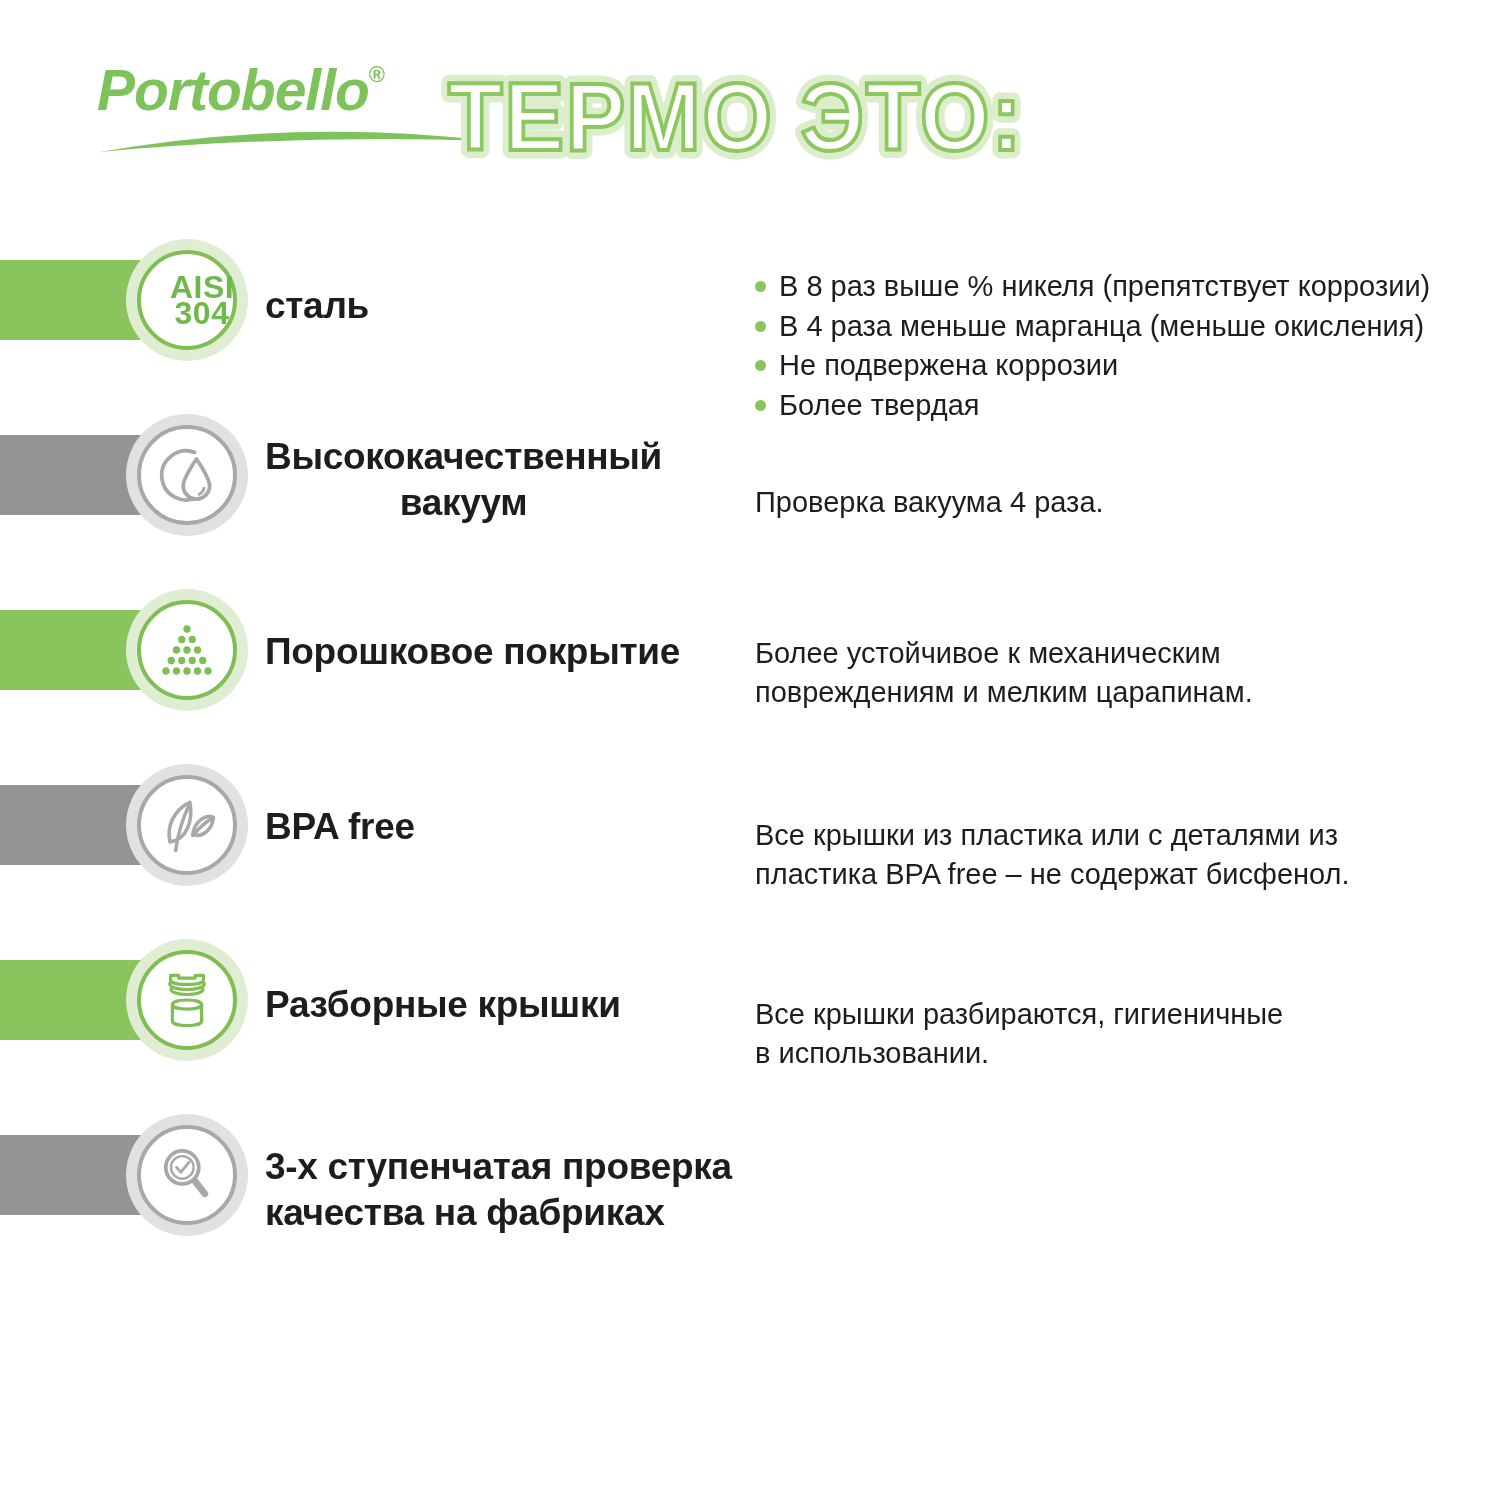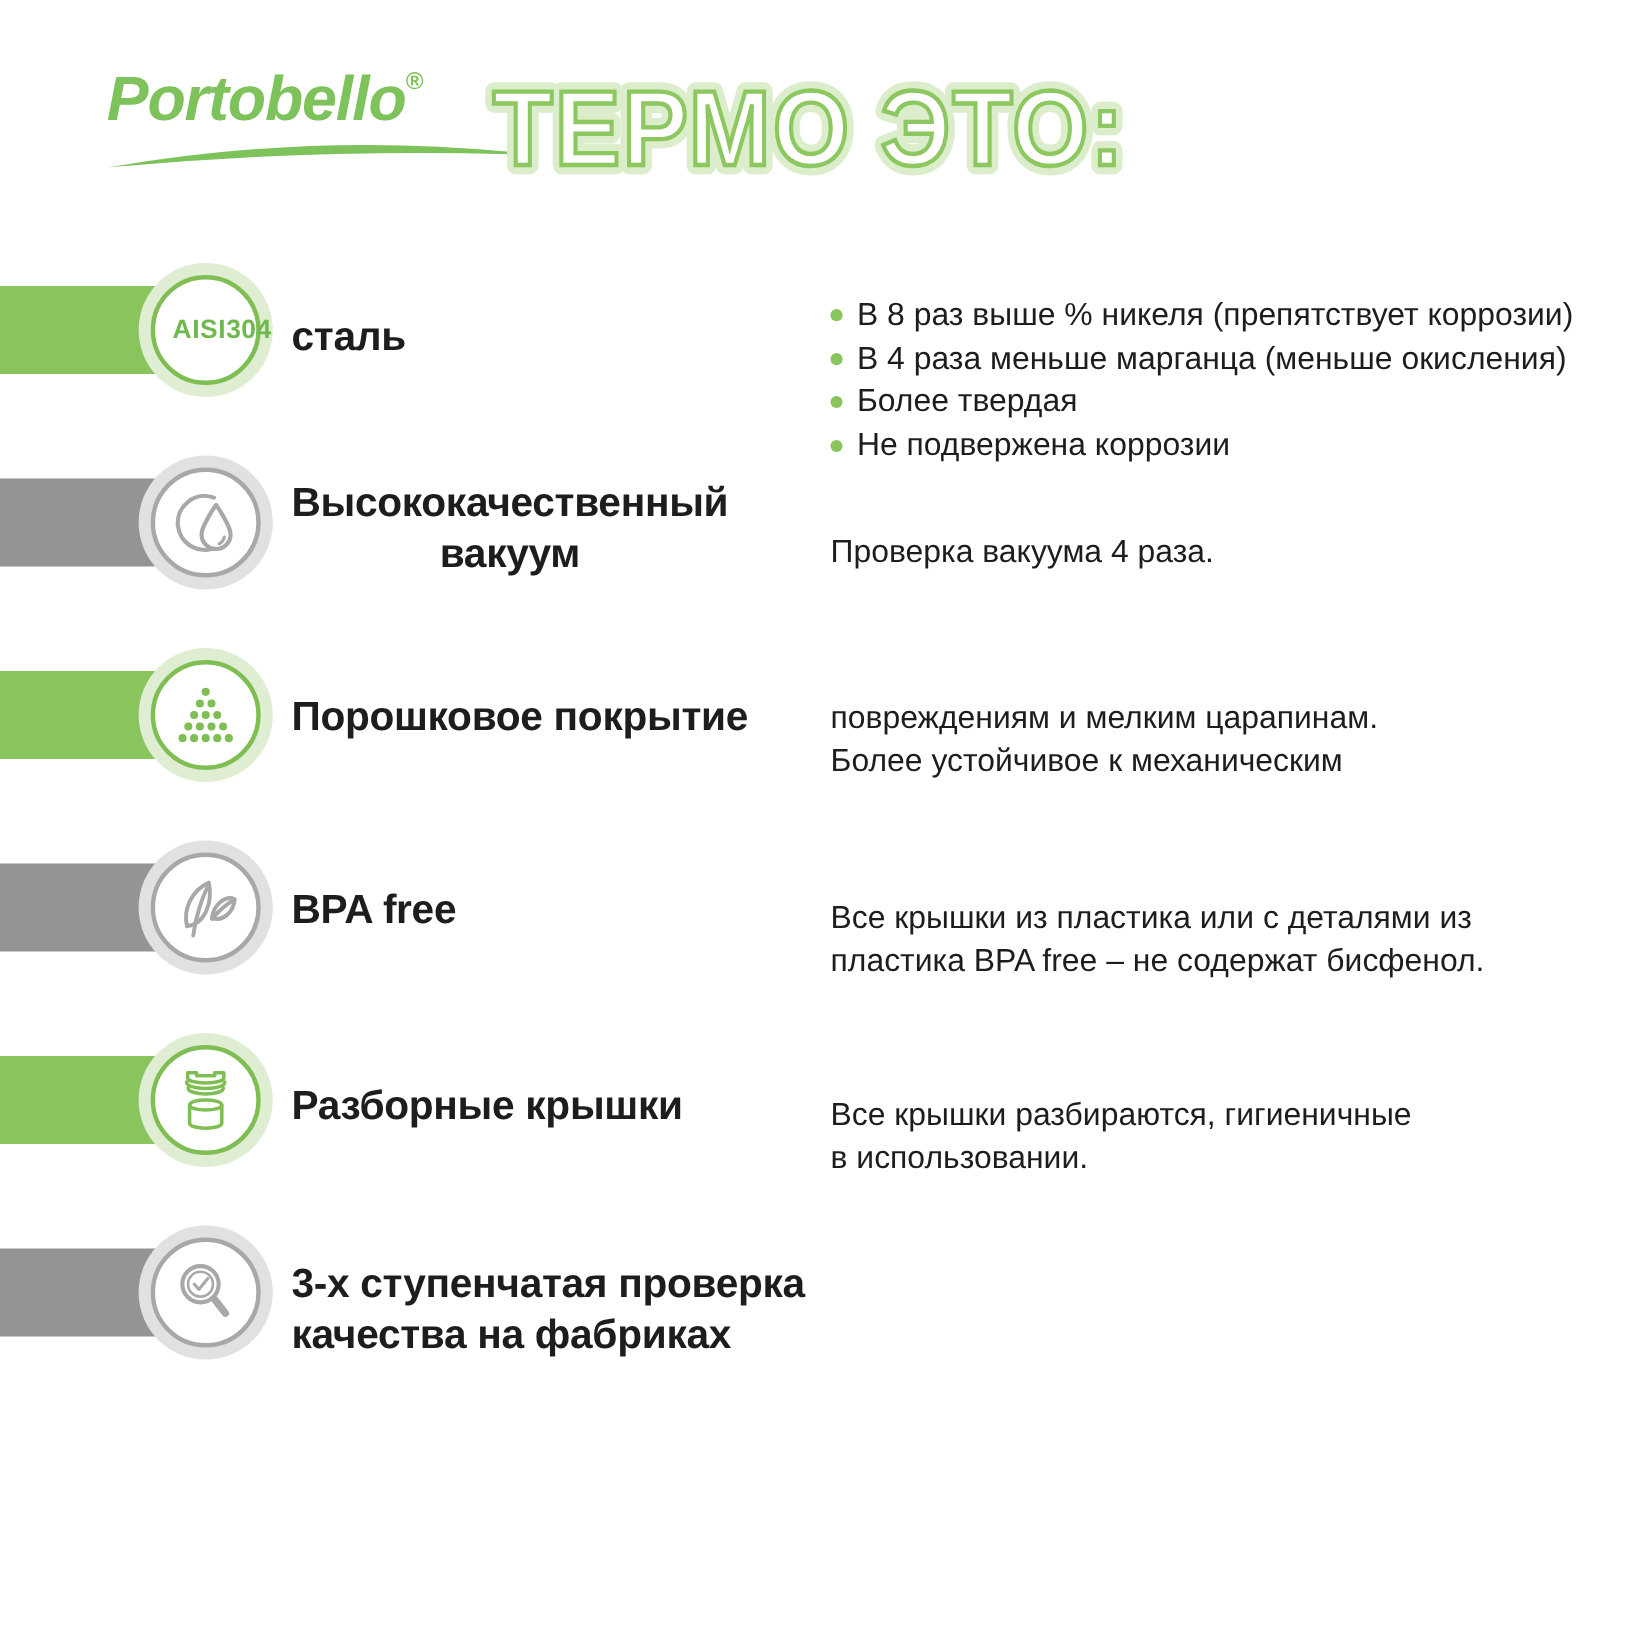--- a/index.html
+++ b/index.html
@@ -29,22 +29,22 @@
   .circle{position:absolute;left:137px;width:92px;height:92px;border-radius:50%;
           background:#fff;border-style:solid;border-width:4px;
           display:flex;align-items:center;justify-content:center;}
   .theme-green .bar{background:var(--green);}
   .theme-green .halo{background:var(--green-pale);}
   .theme-green .circle{border-color:var(--green-border);color:var(--green-border);}
   .theme-gray .bar{background:var(--gray);}
   .theme-gray .halo{background:var(--gray-pale);}
   .theme-gray .circle{border-color:var(--gray-border);color:var(--gray-border);}
   .icon{display:block;line-height:0;}
-  .aisi{display:flex;flex-direction:row;align-items:center;color:var(--green-dark);
-        font-weight:bold;font-size:24px;line-height:26px;letter-spacing:.5px;margin-left:30px;}
+  .aisi{display:flex;flex-direction:column;align-items:center;color:var(--green-dark);
+        font-weight:bold;font-size:32px;line-height:26px;letter-spacing:.5px;margin-left:30px;}
   .title{position:absolute;left:265px;transform:translateY(-50%);margin:0;
          font-size:37px;font-weight:bold;line-height:46px;letter-spacing:-.3px;color:var(--ink);
          white-space:nowrap;}
   .desc{position:absolute;left:755px;transform:translateY(-50%);
         font-size:29px;line-height:39px;color:var(--ink);white-space:nowrap;}
   .bullets{list-style:none;margin:0;padding:0;}
   .bullets li{display:flex;align-items:flex-start;line-height:39.5px;}
   .dot{flex:0 0 auto;width:11px;height:11px;border-radius:50%;background:var(--green);
        margin:14px 13px 0 0;}
 </style>
@@ -84,25 +84,25 @@
           <li>
             <span class="dot"></span>
             <span>В 8 раз выше % никеля (препятствует коррозии)</span>
           </li>
           <li>
             <span class="dot"></span>
             <span>В 4 раза меньше марганца (меньше окисления)</span>
           </li>
           <li>
             <span class="dot"></span>
+            <span>Не подвержена коррозии</span>
+          </li>
+          <li>
+            <span class="dot"></span>
             <span>Более твердая</span>
-          </li>
-          <li>
-            <span class="dot"></span>
-            <span>Не подвержена коррозии</span>
           </li>
         </ul>
       </div>
     </section>
 
     <section class="row theme-gray" style="top: 0px;">
       <div class="bar" style="top: 435px;"></div>
       <div class="halo" style="top: 414px;"></div>
       <div class="circle" style="top: 425px;">
         <span class="icon"><svg width="66" height="66" viewBox="0 0 70 70">
@@ -143,22 +143,22 @@
               <circle cx="35" cy="58" r="4"></circle>
               <circle cx="46.5" cy="58" r="4"></circle>
               <circle cx="58" cy="58" r="4"></circle>
             </g>
           </svg></span>
       </div>
       <h2 class="title" style="top: 652px;">
         <div>Порошковое покрытие</div>
       </h2>
       <div class="desc" style="top: 673px;">
+        <div>Более устойчивое к механическим</div>
         <div>повреждениям и мелким царапинам.</div>
-        <div>Более устойчивое к механическим</div>
       </div>
     </section>
 
     <section class="row theme-gray" style="top: 0px;">
       <div class="bar" style="top: 785px;"></div>
       <div class="halo" style="top: 764px;"></div>
       <div class="circle" style="top: 775px;">
         <span class="icon"><svg width="66" height="66" viewBox="0 0 70 70">
             <g fill="none" stroke="currentColor" stroke-width="3.8" stroke-linecap="round" stroke-linejoin="round">
               <path d="M38 11 C21 19 13 37 17 53 C34 51 42 31 38 11 Z"></path>

